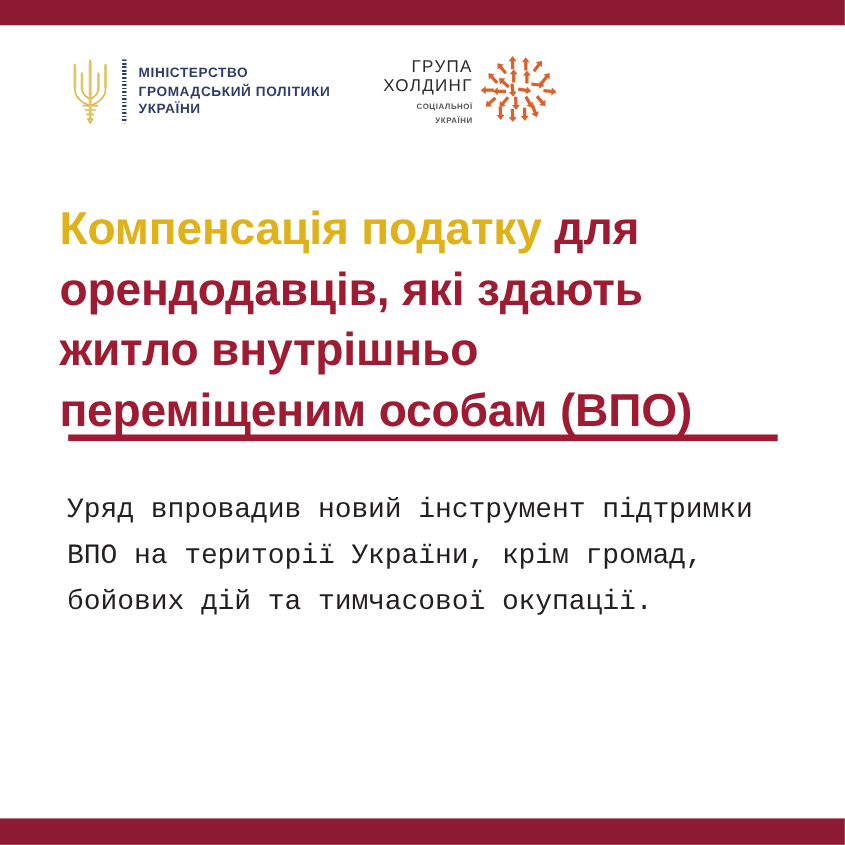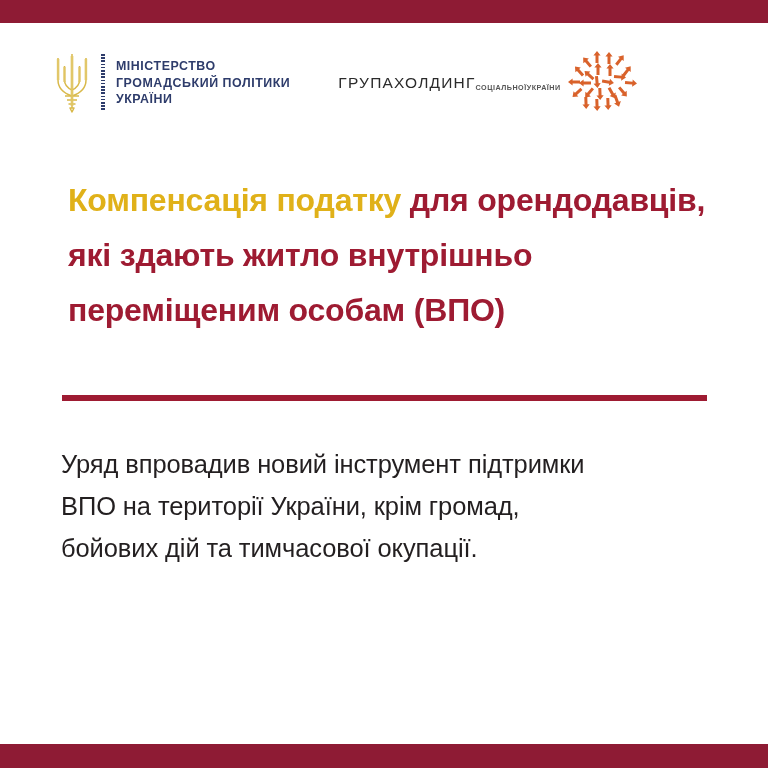--- a/index.html
+++ b/index.html
@@ -33,21 +33,21 @@
     position: absolute;
     left: 0; top: 744px;
     width: 768px;
     height: 24px;
     background: #8E1B34;
   }
 
   
   .logo-row {
     position: absolute;
-    left: 52px;
+    left: 62px;
     top: 46px;
     height: 74px;
     display: flex;
     align-items: flex-start;
   }
 
   
   .ministry-lockup {
     display: flex;
     align-items: center;
@@ -86,21 +86,21 @@
 
   
   .group-lockup {
     display: flex;
     align-items: center;
     margin-left: 48px;
     height: 74px;
   }
   .group-text {
     display: flex;
-    flex-direction: row;
+    flex-direction: column;
     align-items: flex-end;
     text-align: right;
     margin-right: 6px;
     color: #333333;
     font-family: "Liberation Sans", sans-serif;
   }
   .group-main {
     font-size: 15.5px;
     font-weight: normal;
     letter-spacing: 1.2px;
@@ -117,26 +117,26 @@
   }
   .arrow-cluster {
     width: 74px;
     height: 68px;
     display: block;
   }
 
   
   .headline {
     position: absolute;
-    left: 68px;
+    left: 54px;
     top: 152px;
     width: 668px;
     font-family: "Liberation Sans", sans-serif;
     font-weight: bold;
-    font-size: 32px;
+    font-size: 42px;
     line-height: 55px;
     letter-spacing: -0.2px;
     color: #9E1B32;
   }
   .headline .accent {
     color: #E0B119;
   }
 
   
   .divider {
@@ -147,21 +147,21 @@
     height: 6px;
     background: #9E1B32;
   }
 
   
   .body-copy {
     position: absolute;
     left: 61px;
     top: 443px;
     width: 660px;
-    font-family: Liberation Sans, sans-serif;
+    font-family: Liberation Mono, monospace;
     font-weight: normal;
     font-size: 25.5px;
     line-height: 42px;
     letter-spacing: -0.1px;
     color: #231F20;
   }
   .body-copy .line {
     display: block;
     white-space: nowrap;
   }

